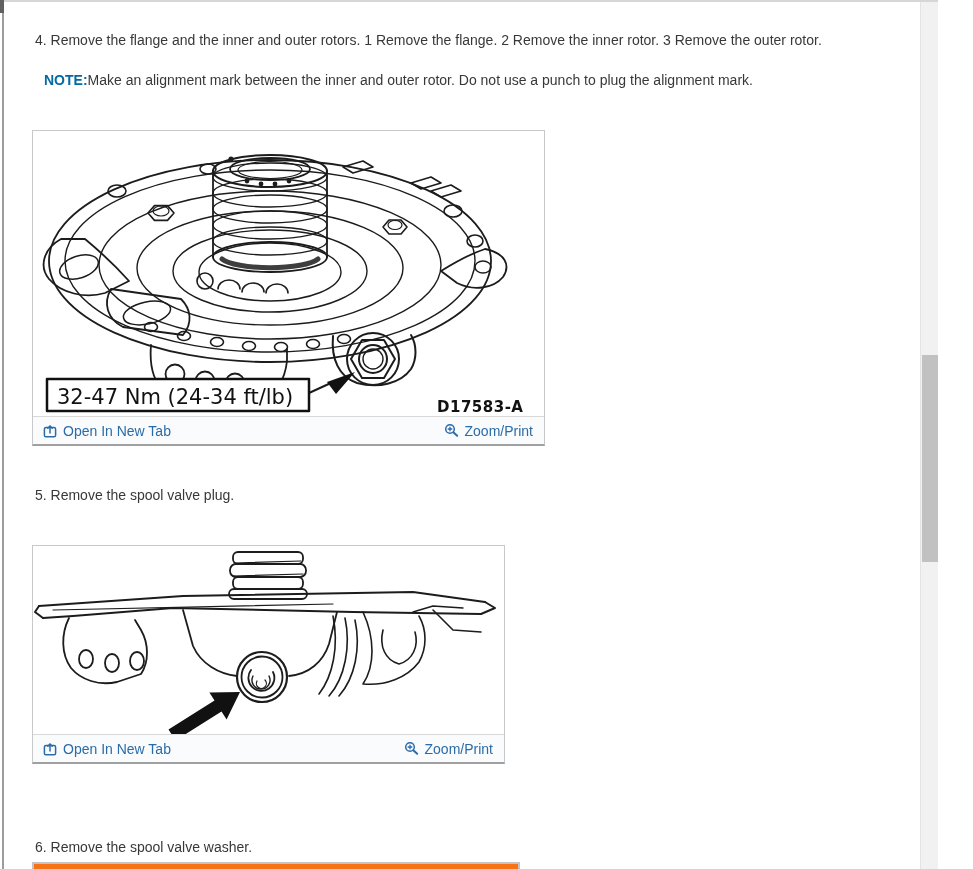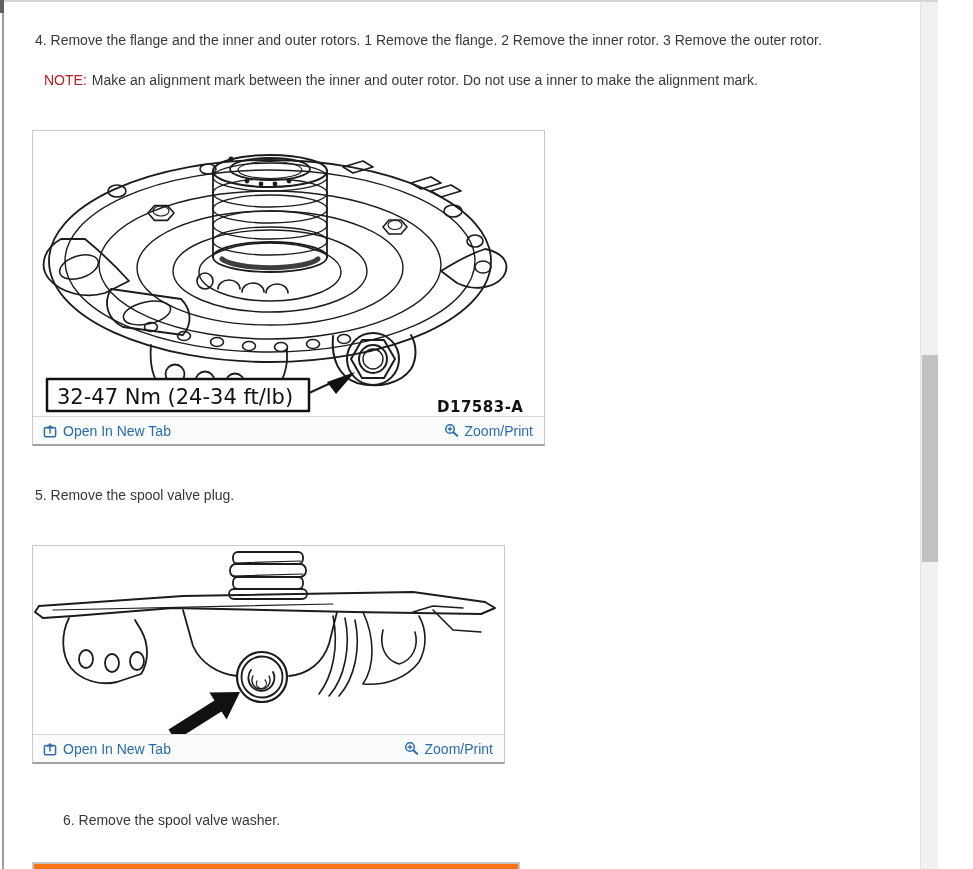--- a/index.html
+++ b/index.html
@@ -7,23 +7,23 @@
     font-family:"Liberation Sans", sans-serif; }
   #page { position:relative; width:938px; height:869px; background:#fff; overflow:hidden; }
 
   .top-edge { position:absolute; left:0; top:0; width:973px; height:2px; background:#d6d6d6; z-index:6; }
   .left-edge { position:absolute; left:2px; top:0; width:2px; height:869px; background:#9c9c9c; z-index:5; }
   .left-edge-cap { position:absolute; left:0; top:0; width:4px; height:13px; background:#606060; z-index:7; }
 
   .step-text { position:absolute; font-size:14px; color:#383838; white-space:nowrap; }
   #step4 { left:35px; top:32px; }
   #note  { left:44px; top:72px; }
-  #note .note-label { font-weight:normal; color:#b91c1c; margin-right:5px; }
+  #note .note-label { font-weight:bold; color:#0369a1; }
   #step5 { left:35px; top:487px; }
-  #step6 { left:35px; top:812px;margin-left:28px; }
+  #step6 { left:35px; top:839px; }
 
   .figure-panel { position:absolute; background:#f97316; border:1px solid #c9c9c9;
     border-bottom:2px solid #a0a0a0; }
   #figure1 { left:32px; top:130px; width:513px; height:316px; }
   #figure2 { left:32px; top:545px; width:473px; height:219px; }
   #figure3 { left:32px; top:862px; width:488px; height:30px; border:2px solid #c4c4c4; }
 
   .figure-image { display:block; background:#fff; }
 
   .figure-footer { position:absolute; left:0; right:0; bottom:0; height:28px;
@@ -47,21 +47,21 @@
 
 <div id="page">
 
   <div class="top-edge"></div>
   <div class="left-edge"></div>
   <div class="left-edge-cap"></div>
 
   <div id="step4" class="step-text">4. Remove the flange and the inner and outer rotors. 1 Remove the flange. 2 Remove the inner rotor. 3 Remove the outer rotor.</div>
 
   <div id="note" class="step-text">
-    <span class="note-label">NOTE:</span><span>Make an alignment mark between the inner and outer rotor. Do not use a inner to make the alignment mark.</span>
+    <span class="note-label">NOTE:</span><span>Make an alignment mark between the inner and outer rotor. Do not use a punch to plug the alignment mark.</span>
   </div>
 
   <div id="figure1" class="figure-panel">
     <svg class="diagram figure-image" width="511" height="285" viewBox="0 0 511 285">
 
       <g stroke-width="1.8">
         <ellipse cx="237" cy="130" rx="221" ry="101"></ellipse>
         <ellipse cx="237" cy="130" rx="205" ry="91" stroke-width="1.4"></ellipse>
         <ellipse cx="237" cy="134" rx="171" ry="74" stroke-width="1.4"></ellipse>
         <ellipse cx="237" cy="137" rx="133" ry="57" stroke-width="1.4"></ellipse>

